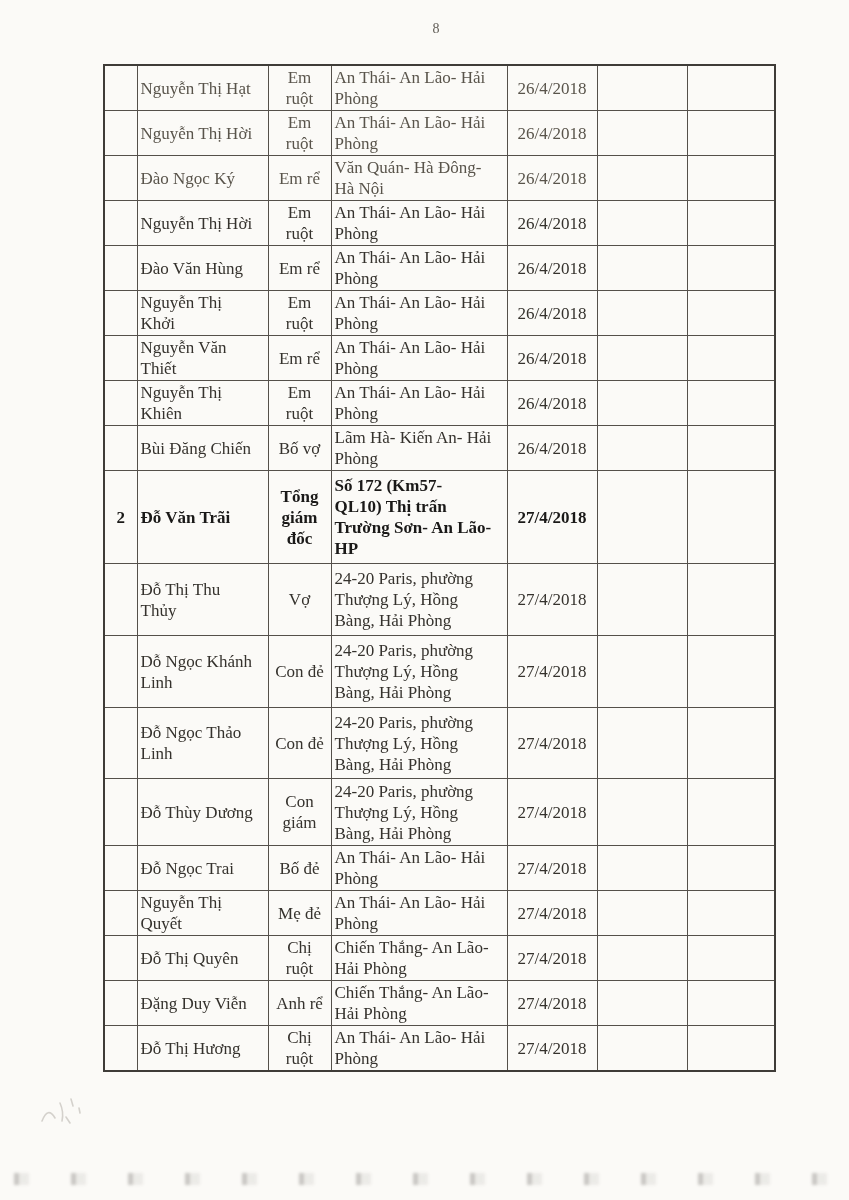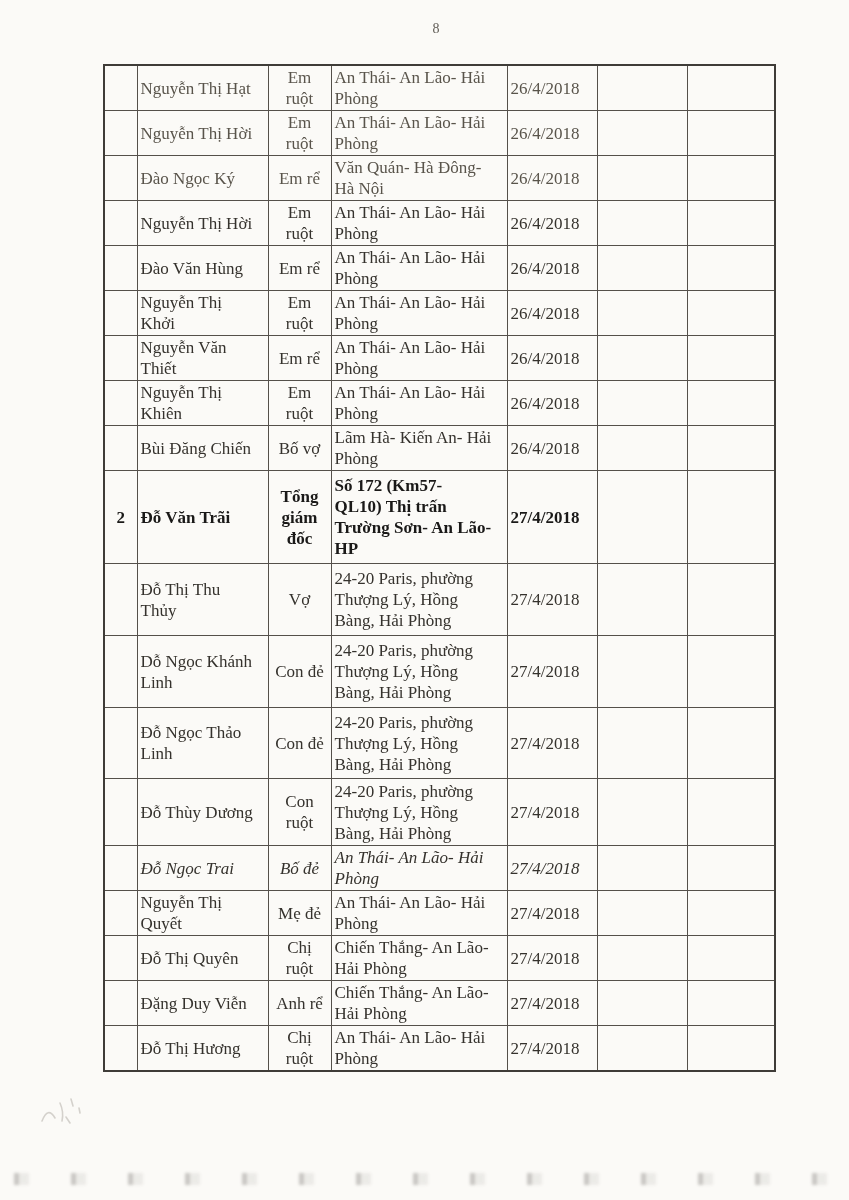--- a/index.html
+++ b/index.html
@@ -27,21 +27,21 @@
     border:1px solid var(--line,#54504a);
     font-size:17px;line-height:21px;
     padding:1px 3px;
     vertical-align:middle;
     overflow:hidden;
   }
   td.c-no{text-align:center;font-weight:bold;padding:1px 1px;}
   td.c-name{padding-left:5px;white-space:pre;}
   td.c-rel{text-align:center;white-space:pre;padding:1px 1px;}
   td.c-addr{padding-left:4px;white-space:pre;}
-  td.c-date{padding-left:7px;white-space:nowrap;}
+  td.c-date{padding-left:7px;white-space:nowrap;text-align:center;}
   tr.bold-row td{font-weight:bold;color:var(--ink-bold,#1a1918);}
   
   tbody tr:nth-child(-n+3) td{color:var(--faded-ink,#59544b);}
   td.red-bottom{border-bottom:1px solid var(--red-line,#8e5e57);}
   .pencil-mark{position:absolute;left:33px;top:1088px;opacity:.55;}
   .bleed-through{
     position:absolute;left:14px;right:10px;top:1173px;height:12px;
     background:repeating-linear-gradient(90deg,
       rgba(95,92,88,.70) 0 5px,
       rgba(130,127,122,.28) 5px 15px,
@@ -212,29 +212,29 @@
 Thượng Lý, Hồng
 Bàng, Hải Phòng</td>
     <td class="c-date">27/4/2018</td>
     <td class="c-empty"></td>
     <td class="c-empty"></td>
   </tr>
         <tr style="height: 67px;">
     <td class="c-no"></td>
     <td class="c-name">Đỗ Thùy Dương</td>
     <td class="c-rel">Con
-ruột</td>
-    <td class="c-addr">24-20 Paris, phường
-Thượng Lý, Hồng
-Bàng, Hải Phòng</td>
-    <td class="c-date">27/4/2018</td>
-    <td class="c-empty"></td>
-    <td class="c-empty"></td>
-  </tr>
-        <tr style="height: 41px; font-style: italic;">
+giám</td>
+    <td class="c-addr">24-20 Paris, phường
+Thượng Lý, Hồng
+Bàng, Hải Phòng</td>
+    <td class="c-date">27/4/2018</td>
+    <td class="c-empty"></td>
+    <td class="c-empty"></td>
+  </tr>
+        <tr style="height: 41px;">
     <td class="c-no"></td>
     <td class="c-name">Đỗ Ngọc Trai</td>
     <td class="c-rel">Bố đẻ</td>
     <td class="c-addr">An Thái- An Lão- Hải
 Phòng</td>
     <td class="c-date">27/4/2018</td>
     <td class="c-empty"></td>
     <td class="c-empty"></td>
   </tr>
         <tr style="height: 45px;">

